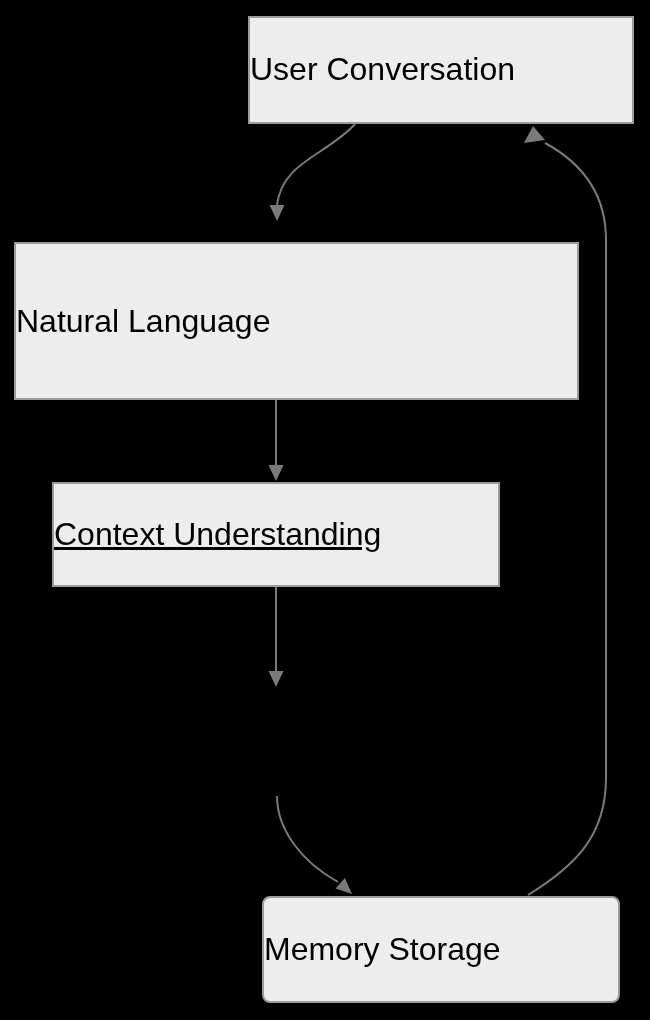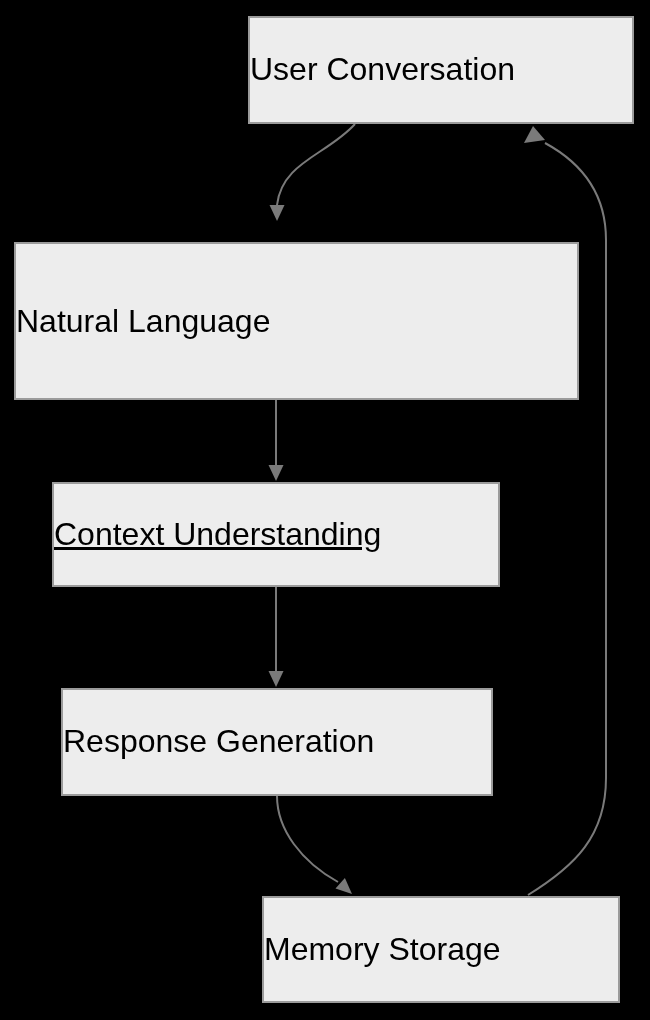--- a/index.html
+++ b/index.html
@@ -45,21 +45,21 @@
     align-items: flex-start;
     justify-content: center;
     text-align: center;
   }
   .node .line { display: block; }
   #node-user-conversation { left: 248px; top: 16px;  width: 386px; height: 108px; }
   #node-nlp                { left: 14px;  top: 222px; width: 565px; height: 158px; margin-top: 20px; }
   #node-nlp .line          { line-height: 49px; }
   #node-context            { left: 52px;  top: 482px; width: 448px; height: 105px; text-decoration: underline; }
   #node-response           { left: 61px;  top: 688px; width: 432px; height: 108px; }
-  #node-memory             { left: 262px; top: 896px; width: 358px; height: 107px; }
+  #node-memory             { left: 262px; top: 896px; width: 358px; height: 107px; border-radius: 8px; }
 </style>
 </head>
 <body>
 
 <div class="stage">
 
   <svg class="edges-layer" viewBox="0 0 650 1020" aria-hidden="true">
 
     <path d="M355,124 C327,155 282,162 277,205"></path>
     <polygon points="269.5,205 284.5,205 277,221"></polygon>
@@ -82,21 +82,18 @@
   </div>
 
   <div class="node" id="node-nlp">
     <span class="line">Natural Language</span>
   </div>
 
   <div class="node" id="node-context">
     <span class="line">Context Understanding</span>
   </div>
 
-  <div class="node" id="node-response">
-    <span class="line">Response Generation</span>
-  </div>
 
   <div class="node" id="node-memory">
     <span class="line">Memory Storage</span>
   </div>
 
 </div>
 
 </body></html>

